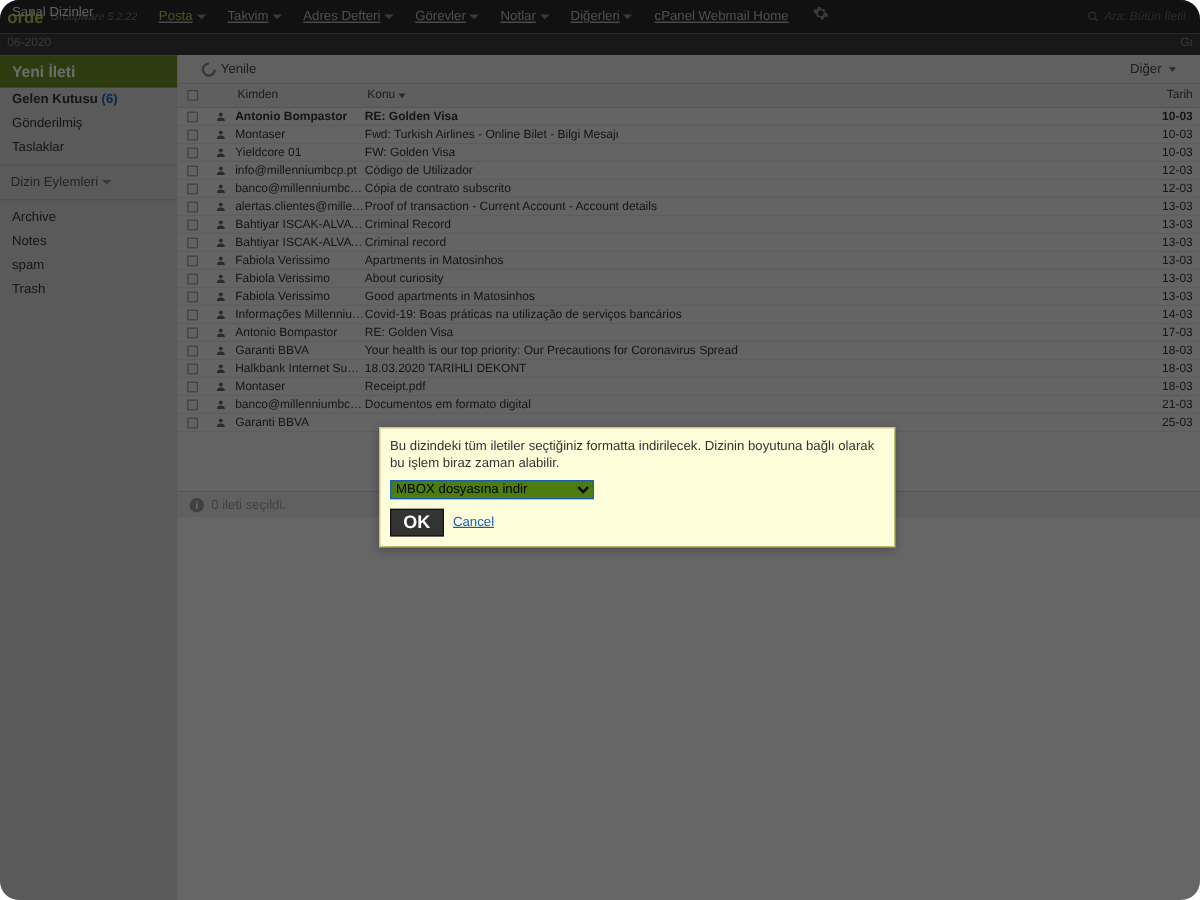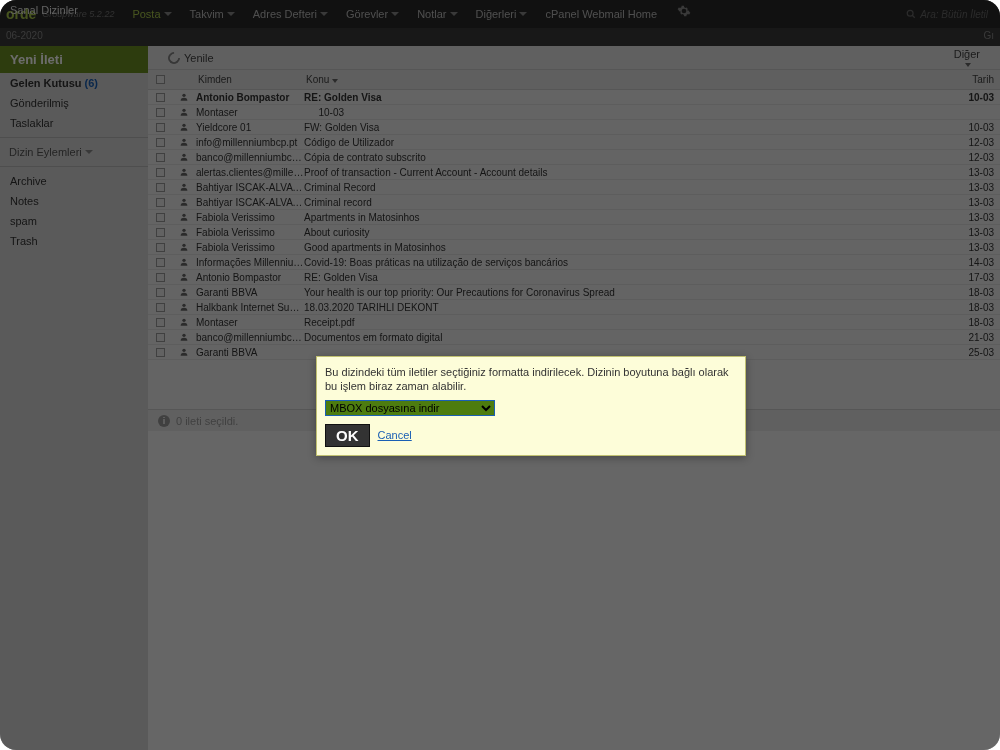--- a/index.html
+++ b/index.html
@@ -1,42 +1,42 @@
 <!DOCTYPE html>
 <html><head>
 <meta charset="utf-8">
 <style>
 * { box-sizing: border-box; margin: 0; padding: 0; font-family: Arial, sans-serif; }
 body { width: 1000px; height: 750px; overflow: hidden; background: #fff; position: relative; }
 .frame { width: 1000px; height: 750px; background: #e8e8e8; border-radius: 16px; overflow: hidden; position: relative; box-shadow: inset 0 0 0 1px #ccc; }
 .topbar { height: 28px; background: #2a2a2a; display: flex; align-items: center; color: #ccc; font-size: 11px; padding: 0 6px; }
 .topbar .brand { color: #a8c84a; font-weight: bold; font-size: 14px; margin-right: 6px; }
 .topbar .gw { color: #777; font-size: 9px; font-style: italic; margin-right: 10px; }
-.topbar .nav { display: flex; gap: 2px; }
+.topbar .nav { display: flex; gap: 2px; text-decoration: underline; }
 .topbar .nav-item { padding: 4px 8px; color: #bbb; cursor: pointer; display: flex; align-items: center; gap: 3px; }
 .topbar .nav-item.active { color: #a8c84a; }
 .caret { width: 0; height: 0; border-left: 4px solid transparent; border-right: 4px solid transparent; border-top: 4px solid #888; display: inline-block; }
 .topbar .search { margin-left: auto; color: #666; font-style: italic; font-size: 10px; padding-right: 6px; display:flex; align-items:center; gap:4px;}
 .topbar .gear { width: 14px; height: 14px; margin-left: 10px; color:#888;}
 .datebar { height: 18px; background: #3a3a3a; color: #888; font-size: 10px; padding: 2px 6px; display:flex;}
 .datebar .right { margin-left:auto; color:#888;}
 .main { display: flex; height: calc(100% - 46px); }
 .sidebar { width: 148px; background: #d6d6d6; display: flex; flex-direction: column; font-size: 11px; color: #333; }
 .compose { background: #6b8e23; color: #fff; padding: 6px 10px; font-size: 13px; font-weight: bold; }
 .sidebar .item { padding: 4px 10px; cursor: pointer; color: #333; }
 .sidebar .item.bold { font-weight: bold; }
 .sidebar .item .count { color: #1a5fb4; font-weight: bold; }
 .sidebar .sep { border-top: 1px solid #bbb; margin: 4px 0; }
 .sidebar .item.dim { color: #999; }
 .sidebar .dropdown { padding: 4px 9px; color:#555; display:flex; align-items:center; gap:3px;}
 .content { flex: 1; display: flex; flex-direction: column; background: #ededed; }
 .toolbar { height: 24px; background: #e4e4e4; border-bottom: 1px solid #ccc; display: flex; align-items: center; padding: 0 20px; font-size: 11px; color: #444; }
 .toolbar .refresh { display: flex; align-items: center; gap: 4px; cursor: pointer; }
 .refresh-icon { width: 12px; height: 12px; border: 2px solid #555; border-radius: 50%; border-top-color: transparent; transform: rotate(45deg); position:relative; }
-.toolbar .right { margin-left: auto; color: #444; display:flex; align-items:center; gap:3px;flex-direction:column;}
+.toolbar .right { margin-left: auto; color: #444; display:flex; align-items:center; gap:3px;}
 .headers { height: 20px; background: #e0e0e0; border-bottom: 1px solid #ccc; display: flex; align-items: center; font-size: 10px; color: #444; }
 .col-check { width: 24px; text-align: center; }
 .col-icon { width: 24px; }
 .col-from { width: 108px; padding-left: 2px; }
 .col-subj { flex: 1; padding-left: 2px; }
 .col-date { width: 46px; text-align: right; padding-right: 6px; }
 .msglist { flex: 1; overflow: hidden; background: #ededed; }
 .msgrow { height: 15px; display: flex; align-items: center; font-size: 10px; color: #333; border-bottom: 1px solid #ddd; background: #ededed; }
 .msgrow.bold { font-weight: bold; }
 .msgrow .ck { width: 24px; display:flex; justify-content:center;}
@@ -171,20 +171,21 @@
             <div class="ck">
               <div class="ck-box"></div>
             </div>
             <div class="ic">
               <svg class="person-icon" viewBox="0 0 24 24" fill="#666">
                 <circle cx="12" cy="8" r="4"></circle>
                 <path d="M4 20c0-4 4-6 8-6s8 2 8 6v1H4z"></path>
               </svg>
             </div>
             <div class="from">Montaser</div>
+            <div class="subj">Fwd: Turkish Airlines - Online Bilet - Bilgi Mesajı</div>
             <div class="date">10-03</div>
           </div>
           <div class="msgrow">
             <div class="ck">
               <div class="ck-box"></div>
             </div>
             <div class="ic">
               <svg class="person-icon" viewBox="0 0 24 24" fill="#666">
                 <circle cx="12" cy="8" r="4"></circle>
                 <path d="M4 20c0-4 4-6 8-6s8 2 8 6v1H4z"></path>

